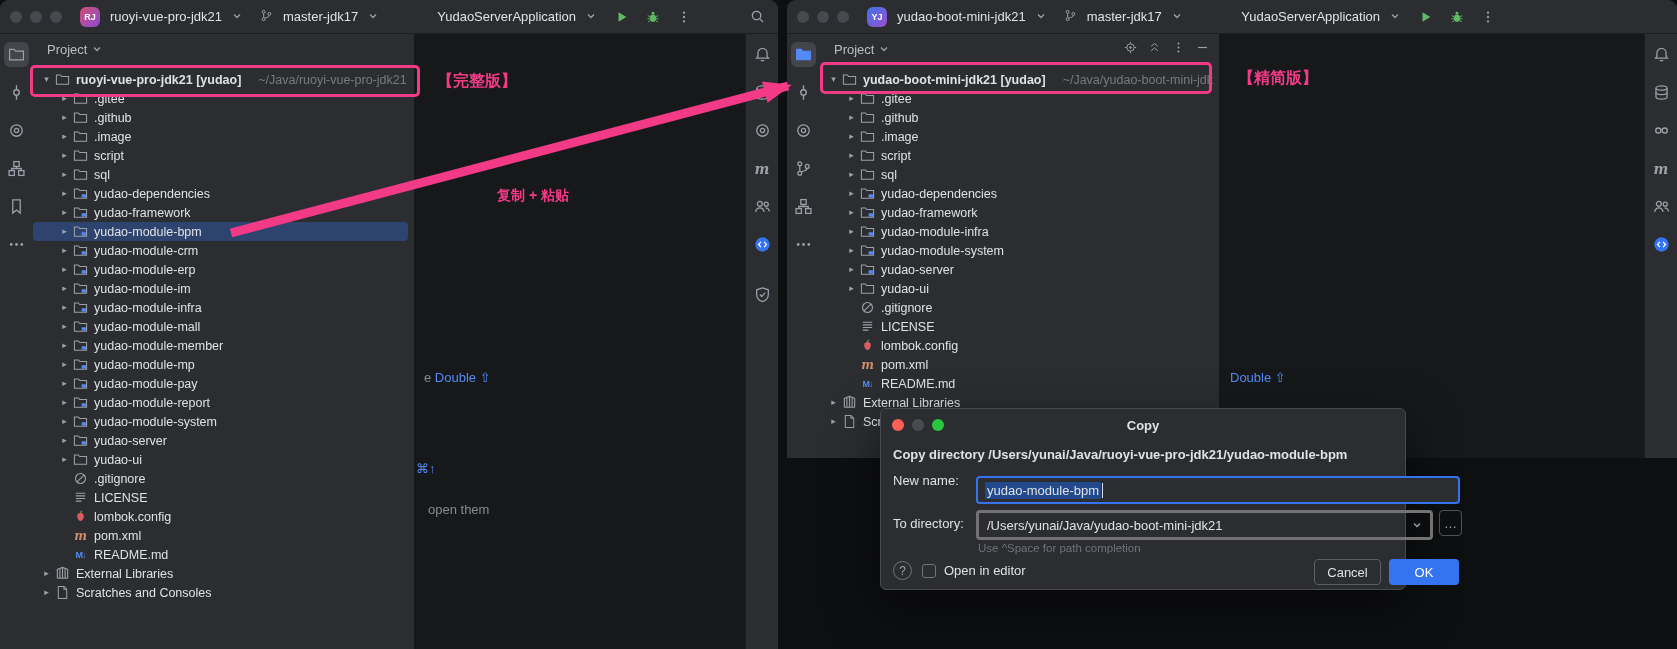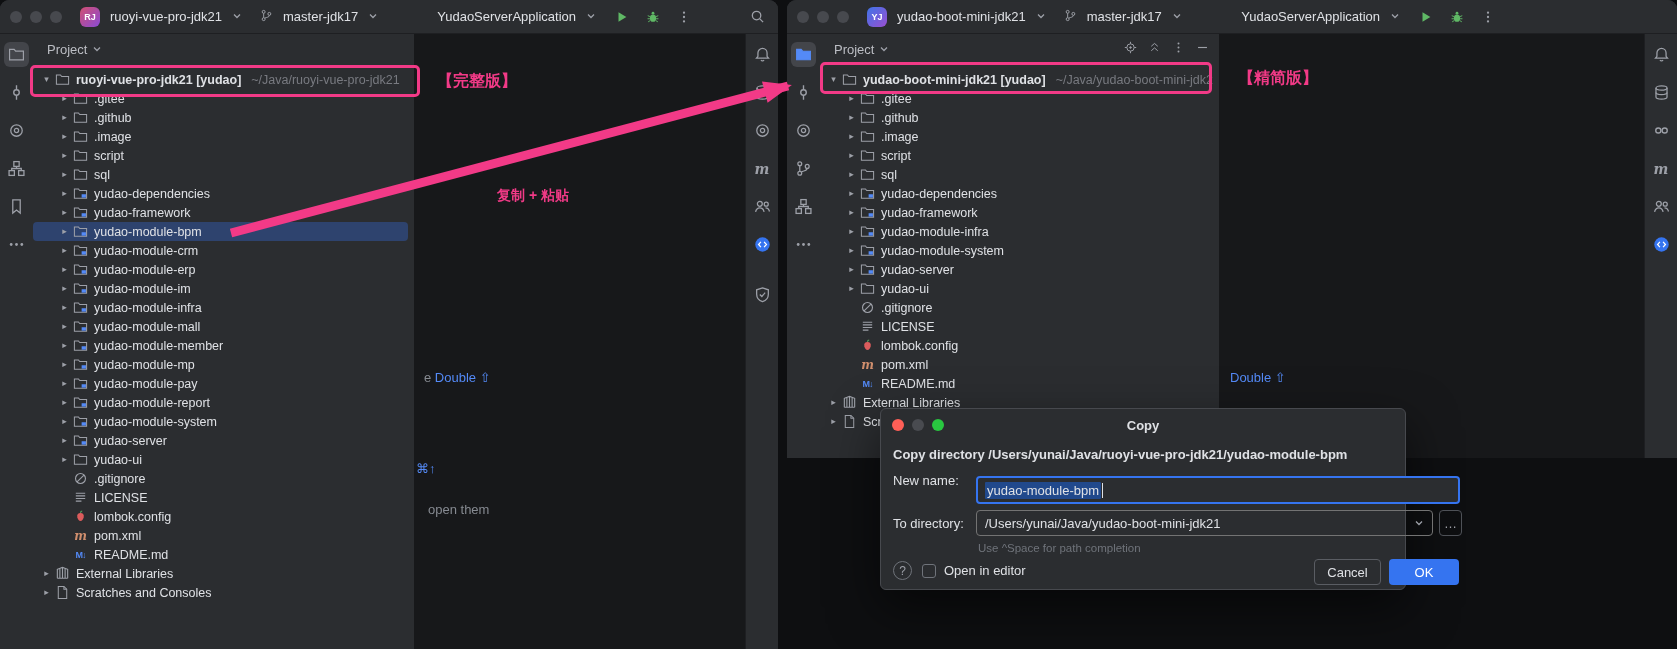--- a/index.html
+++ b/index.html
@@ -26,40 +26,40 @@
 .panel-header{height:30px;display:flex;align-items:center;gap:5px;padding:0 10px 0 14px;color:#bcbec4;font-size:13px}
 .ph-icons{margin-left:auto;display:flex;gap:11px;align-items:center}
 .tree{flex:1;overflow:hidden;padding-top:6px}
 .tree-row{height:19px;display:flex;align-items:center;white-space:nowrap;color:#dfe1e5;font-size:12.5px;border-radius:4px;margin-right:6px;overflow:hidden}
 .tree-row.selected{background:#2e436e}
 .chev{width:15px;text-align:center;color:#9da0a8;font-size:9px;flex:none;line-height:19px}
 .ticon{width:17px;height:16px;flex:none;display:inline-flex;align-items:center;justify-content:center;margin-right:5px}
 .ticon svg{width:15px;height:15px}
 .stripe-btn svg{width:17px;height:17px}
 .tlabel.bold{font-weight:bold}
-.tpath{color:#787a80;margin-left:10px}
+.tpath{color:#787a80;margin-left:17px}
 .editor{position:relative;background:#17181a;flex:1;overflow:hidden}
 .stripe.right-side{border-left:1px solid #1e1f22}
 .hint{position:absolute;font-size:13px;white-space:nowrap}
 .hint-gray{color:#868a91}
 .hint-blue{color:#548af7}
 .mvn{color:#cf8e6d;font-style:italic;font-weight:bold;font-size:12px;font-family:"DejaVu Serif",serif}
 .mvn-tool{color:#9da0a8;font-style:italic;font-weight:bold;font-size:14px;font-family:"DejaVu Serif",serif}
 .mdico{color:#548af7;font-size:9px;font-weight:bold;letter-spacing:-1px}
 
 .dialog{position:absolute;left:880px;top:408px;width:526px;height:182px;background:#2b2d30;border:1px solid #47494e;border-radius:6px;box-shadow:0 18px 50px rgba(0,0,0,.55);z-index:60}
 .dlg-lights{position:absolute;left:11px;top:10px;display:flex;gap:8px}
 .dlg-light{width:12px;height:12px;border-radius:50%}
 .dlg-title{position:absolute;top:9px;left:0;right:0;text-align:center;color:#dfe1e5;font-size:13px;font-weight:bold}
 .dlg-msg{position:absolute;left:12px;top:38px;color:#dfe1e5;font-size:13px;font-weight:600}
 .dlg-label{position:absolute;color:#dfe1e5;font-size:13px}
 .dlg-input{position:absolute;left:95px;top:67px;width:484px;height:28px;border:2px solid #3574f0;border-radius:4px;background:#2b2d30;color:#dfe1e5;font-size:13px;display:flex;align-items:center;padding:0 7px}
 .sel{background:#21498c;padding:1px 2px;border-radius:1px}
 .caret{display:inline-block;width:1px;height:15px;background:#dfe1e5;margin-left:1px}
-.dlg-combo{position:absolute;left:95px;top:101px;width:457px;height:26px;border:1px solid #737373;border-radius:4px;color:#dfe1e5;font-size:13px;display:flex;align-items:center;padding:12px 8px;gap:6px}
+.dlg-combo{position:absolute;left:95px;top:101px;width:457px;height:26px;border:3px solid #737373;border-radius:4px;color:#dfe1e5;font-size:13px;display:flex;align-items:center;padding:12px 8px;gap:6px}
 .combo-text{flex:1;overflow:hidden;white-space:nowrap}
 .dlg-browse{position:absolute;left:558px;top:101px;width:23px;height:26px;border:1px solid #4e5157;border-radius:4px;color:#9da0a8;display:flex;align-items:center;justify-content:center;font-size:13px}
 .dlg-hint{position:absolute;left:97px;top:133px;color:#6f737a;font-size:11.5px}
 .help-btn{position:absolute;left:12px;top:152px;width:19px;height:19px;border:1px solid #6f737a;border-radius:50%;color:#9da0a8;font-size:12px;display:flex;align-items:center;justify-content:center}
 .dlg-check{position:absolute;left:41px;top:155px;width:14px;height:14px;border:1px solid #6f737a;border-radius:3px;background:transparent}
 .check-label{position:absolute;left:63px;top:154px;color:#dfe1e5;font-size:13px}
 .btn{position:absolute;top:150px;height:26px;border-radius:4px;font-size:13px;display:flex;align-items:center;justify-content:center;cursor:default}
 .btn-cancel{left:433px;width:67px;background:#2b2d30;border:1px solid #5a5d63;color:#dfe1e5}
 .btn-ok{left:508px;width:70px;background:#3574f0;color:#fff}
 

